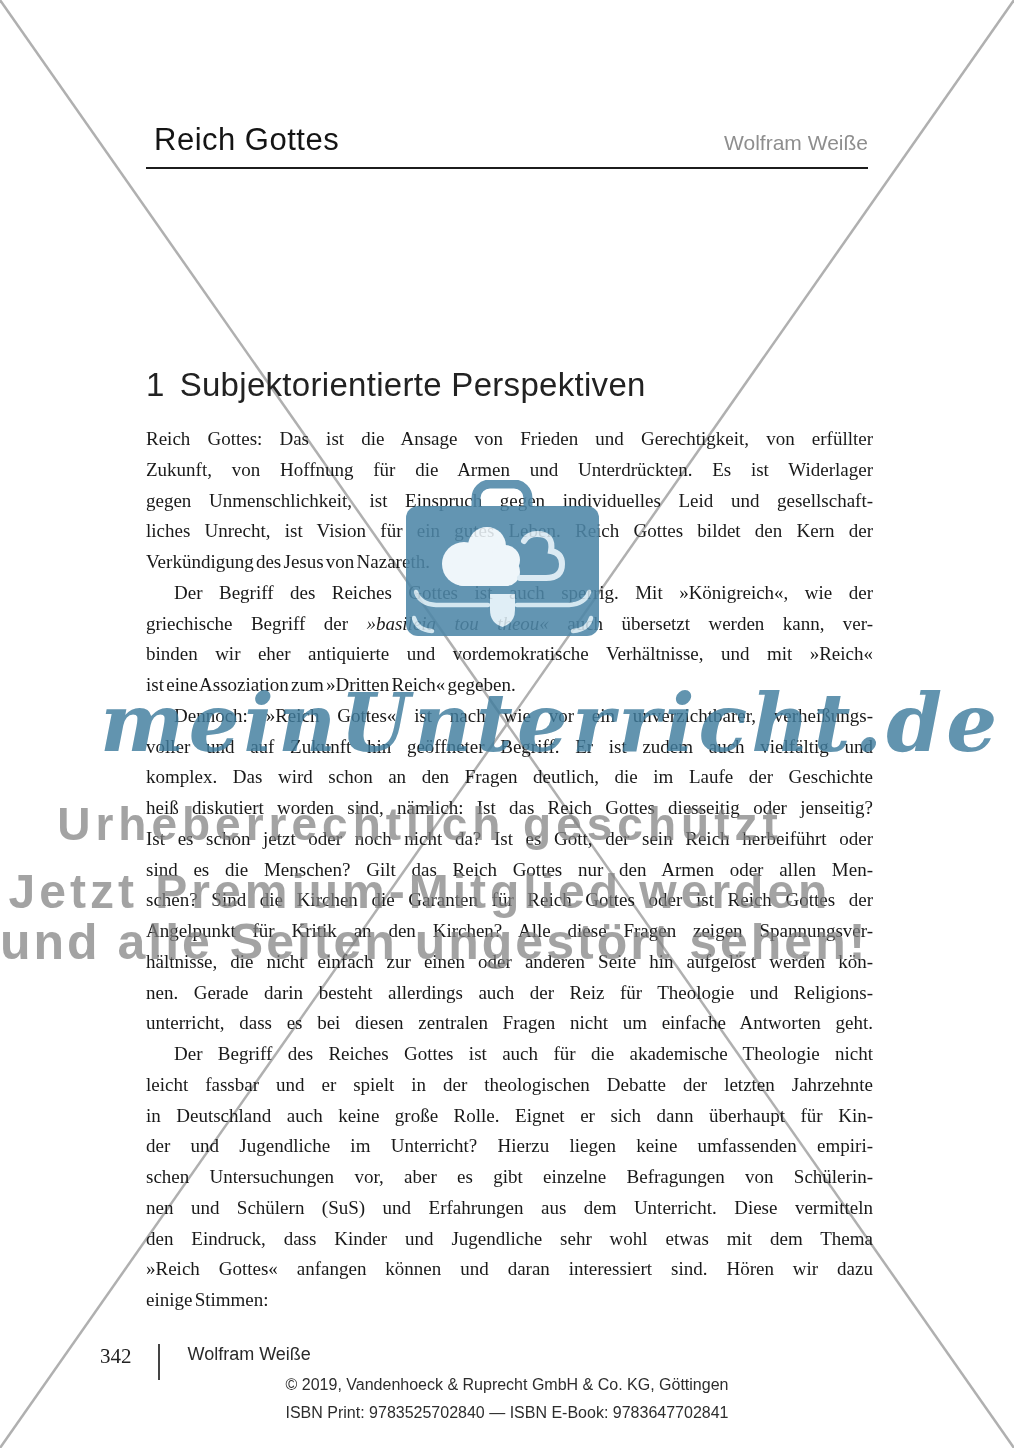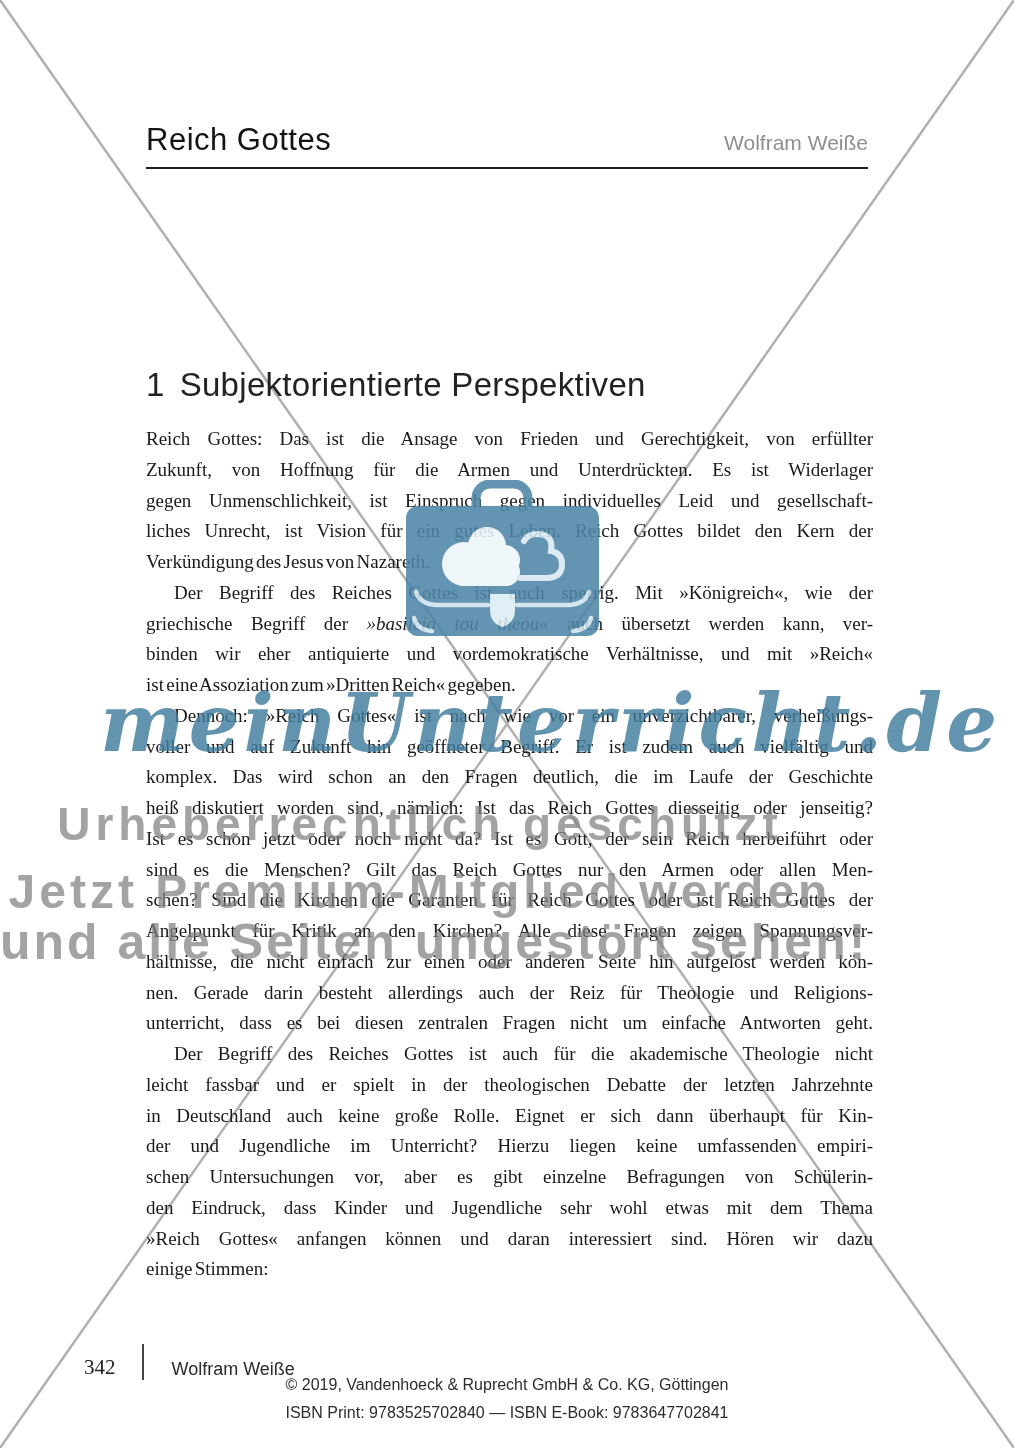--- a/index.html
+++ b/index.html
@@ -8,21 +8,21 @@
     background:#ffffff; overflow:hidden;
     font-family:"Liberation Serif", serif; color:#1a1a1a;
   }
   
   .xlines{position:absolute; inset:0; z-index:0; pointer-events:none;}
   
   .header{position:absolute; left:146px; top:122px; width:722px; z-index:1;}
   .header-row{display:flex; justify-content:space-between; align-items:baseline;}
   .header-title{
     font-family:"Liberation Sans", sans-serif; font-size:31px; font-weight:400;
-    letter-spacing:0.5px; color:#141414;
+    letter-spacing:0.5px; color:#141414;margin-left:8px;
   }
   .header-author{
     font-family:"Liberation Sans", sans-serif; font-size:21px; color:#8e8e8e;
   }
   .header-rule{margin-top:9px; border-bottom:2px solid #1c1c1c; height:0;}
   
   .heading{
     position:absolute; left:146px; top:366px; z-index:1;
     font-family:"Liberation Sans", sans-serif; font-size:33px; color:#222;
     letter-spacing:0.3px;
@@ -53,22 +53,22 @@
     color:rgba(128,128,128,0.72); text-align:center; white-space:nowrap;
     pointer-events:none;
   }
   .wm-g1{top:797px; font-size:46px; letter-spacing:5px;}
   .wm-g2{top:864px; font-size:48px; letter-spacing:4px;}
   .wm-g3{top:913px; font-size:50px; letter-spacing:3px;}
   
   .logo{position:absolute; left:404px; top:480px; width:200px; height:160px; z-index:4;}
   
   .footer-left{
-    position:absolute; left:84px; top:1344px; z-index:1;
-    display:flex; align-items:flex-end;
+    position:absolute; left:100px; top:1344px; z-index:1;
+    display:flex; align-items:flex-start;
   }
   .footer-pagenum{font-family:"Liberation Serif", serif; font-size:21px; color:#222;}
   .footer-bar{width:2px; height:36px; background:#444; margin:0 28px 0 26px;}
   .footer-author{font-family:"Liberation Sans", sans-serif; font-size:18px; color:#2a2a2a;}
   .footer-copy{
     position:absolute; left:0; top:1376px; width:1014px; text-align:center; z-index:1;
     font-family:Liberation Sans, sans-serif; font-size:16px; color:#2d2d2d;
   }
   .footer-isbn{
     position:absolute; left:0; top:1404px; width:1014px; text-align:center; z-index:1;
@@ -119,20 +119,21 @@
     <div class="line">Angelpunkt für Kritik an den Kirchen? Alle diese Fragen zeigen Spannungsver-</div>
     <div class="line">hältnisse, die nicht einfach zur einen oder anderen Seite hin aufgelöst werden kön-</div>
     <div class="line">nen. Gerade darin besteht allerdings auch der Reiz für Theologie und Religions-</div>
     <div class="line">unterricht, dass es bei diesen zentralen Fragen nicht um einfache Antworten geht.</div>
 
     <div class="line indent">Der Begriff des Reiches Gottes ist auch für die akademische Theologie nicht</div>
     <div class="line">leicht fassbar und er spielt in der theologischen Debatte der letzten Jahrzehnte</div>
     <div class="line">in Deutschland auch keine große Rolle. Eignet er sich dann überhaupt für Kin-</div>
     <div class="line">der und Jugendliche im Unterricht? Hierzu liegen keine umfassenden empiri-</div>
     <div class="line">schen Untersuchungen vor, aber es gibt einzelne Befragungen von Schülerin-</div>
+    <div class="line">nen und Schülern (SuS) und Erfahrungen aus dem Unterricht. Diese vermitteln</div>
     <div class="line">den Eindruck, dass Kinder und Jugendliche sehr wohl etwas mit dem Thema</div>
     <div class="line">»Reich Gottes« anfangen können und daran interessiert sind. Hören wir dazu</div>
     <div class="line left">einige Stimmen:</div>
   </div>
 
   <div class="wm-gray wm-g1">Urheberrechtlich geschützt</div>
   <div class="wm-gray wm-g2">Jetzt Premium-Mitglied werden</div>
   <div class="wm-gray wm-g3">und alle Seiten ungestört sehen!</div>
 
   <div class="wm-script">meinUnterricht.de</div>

